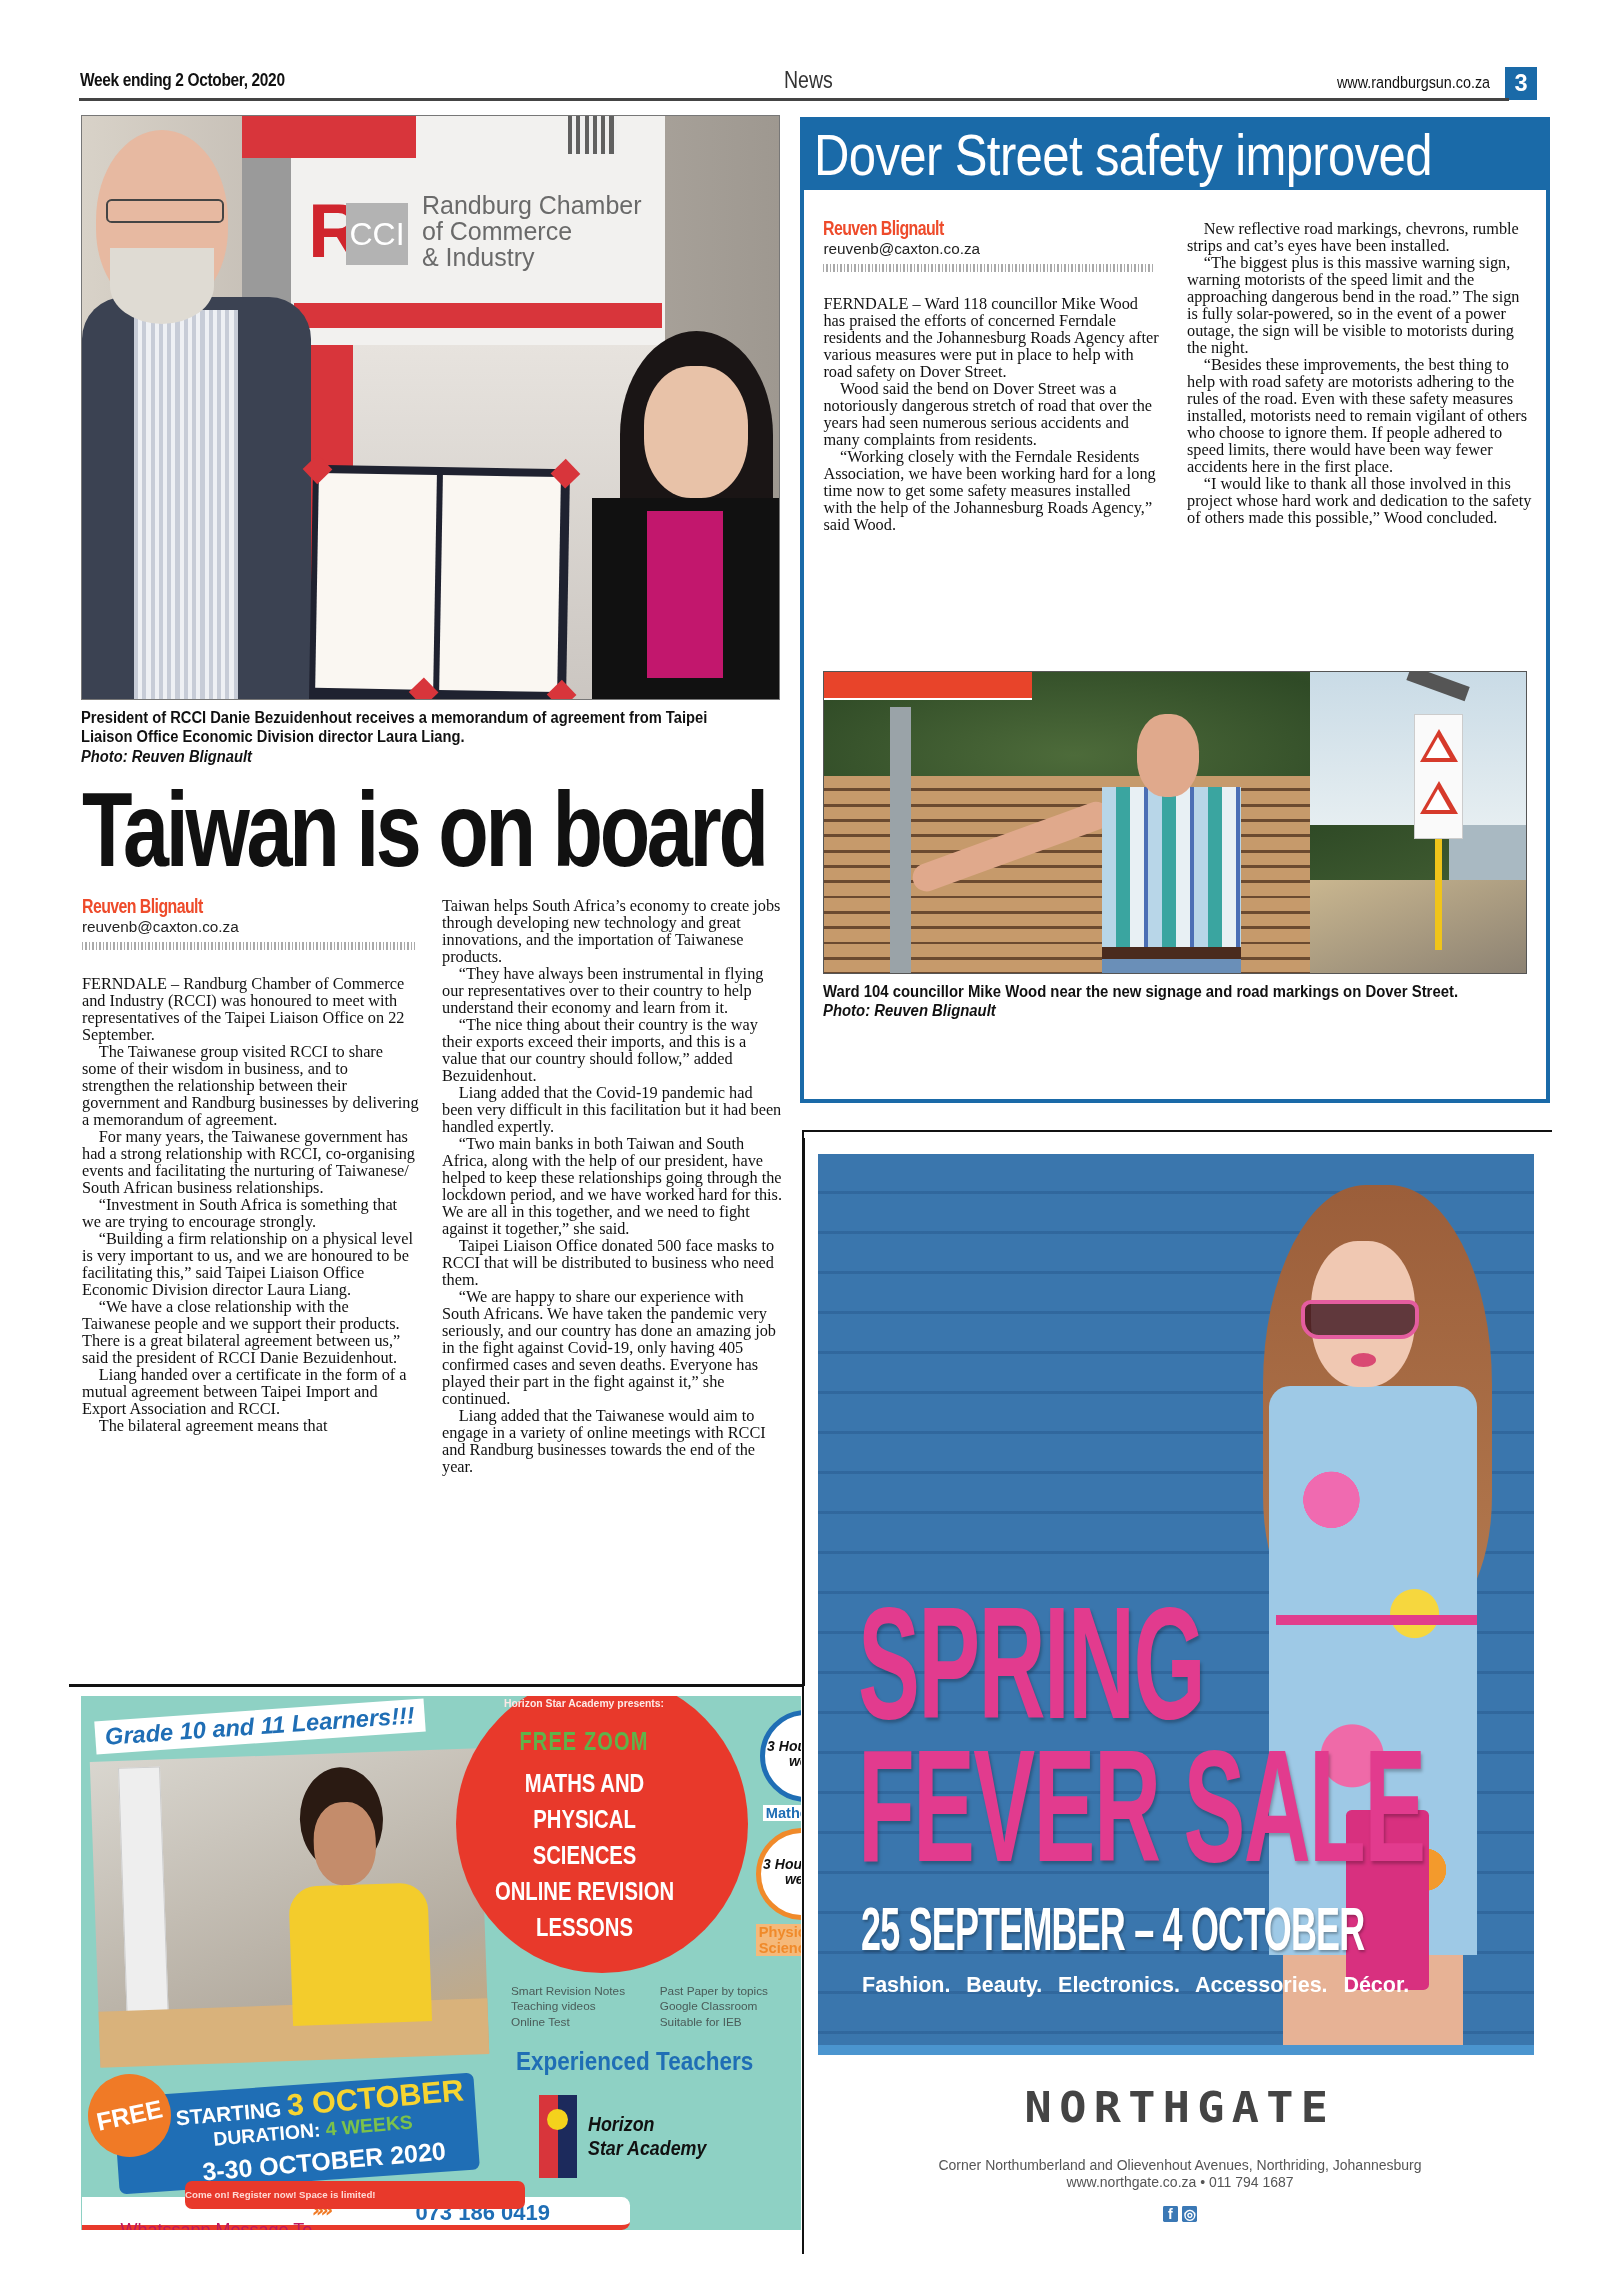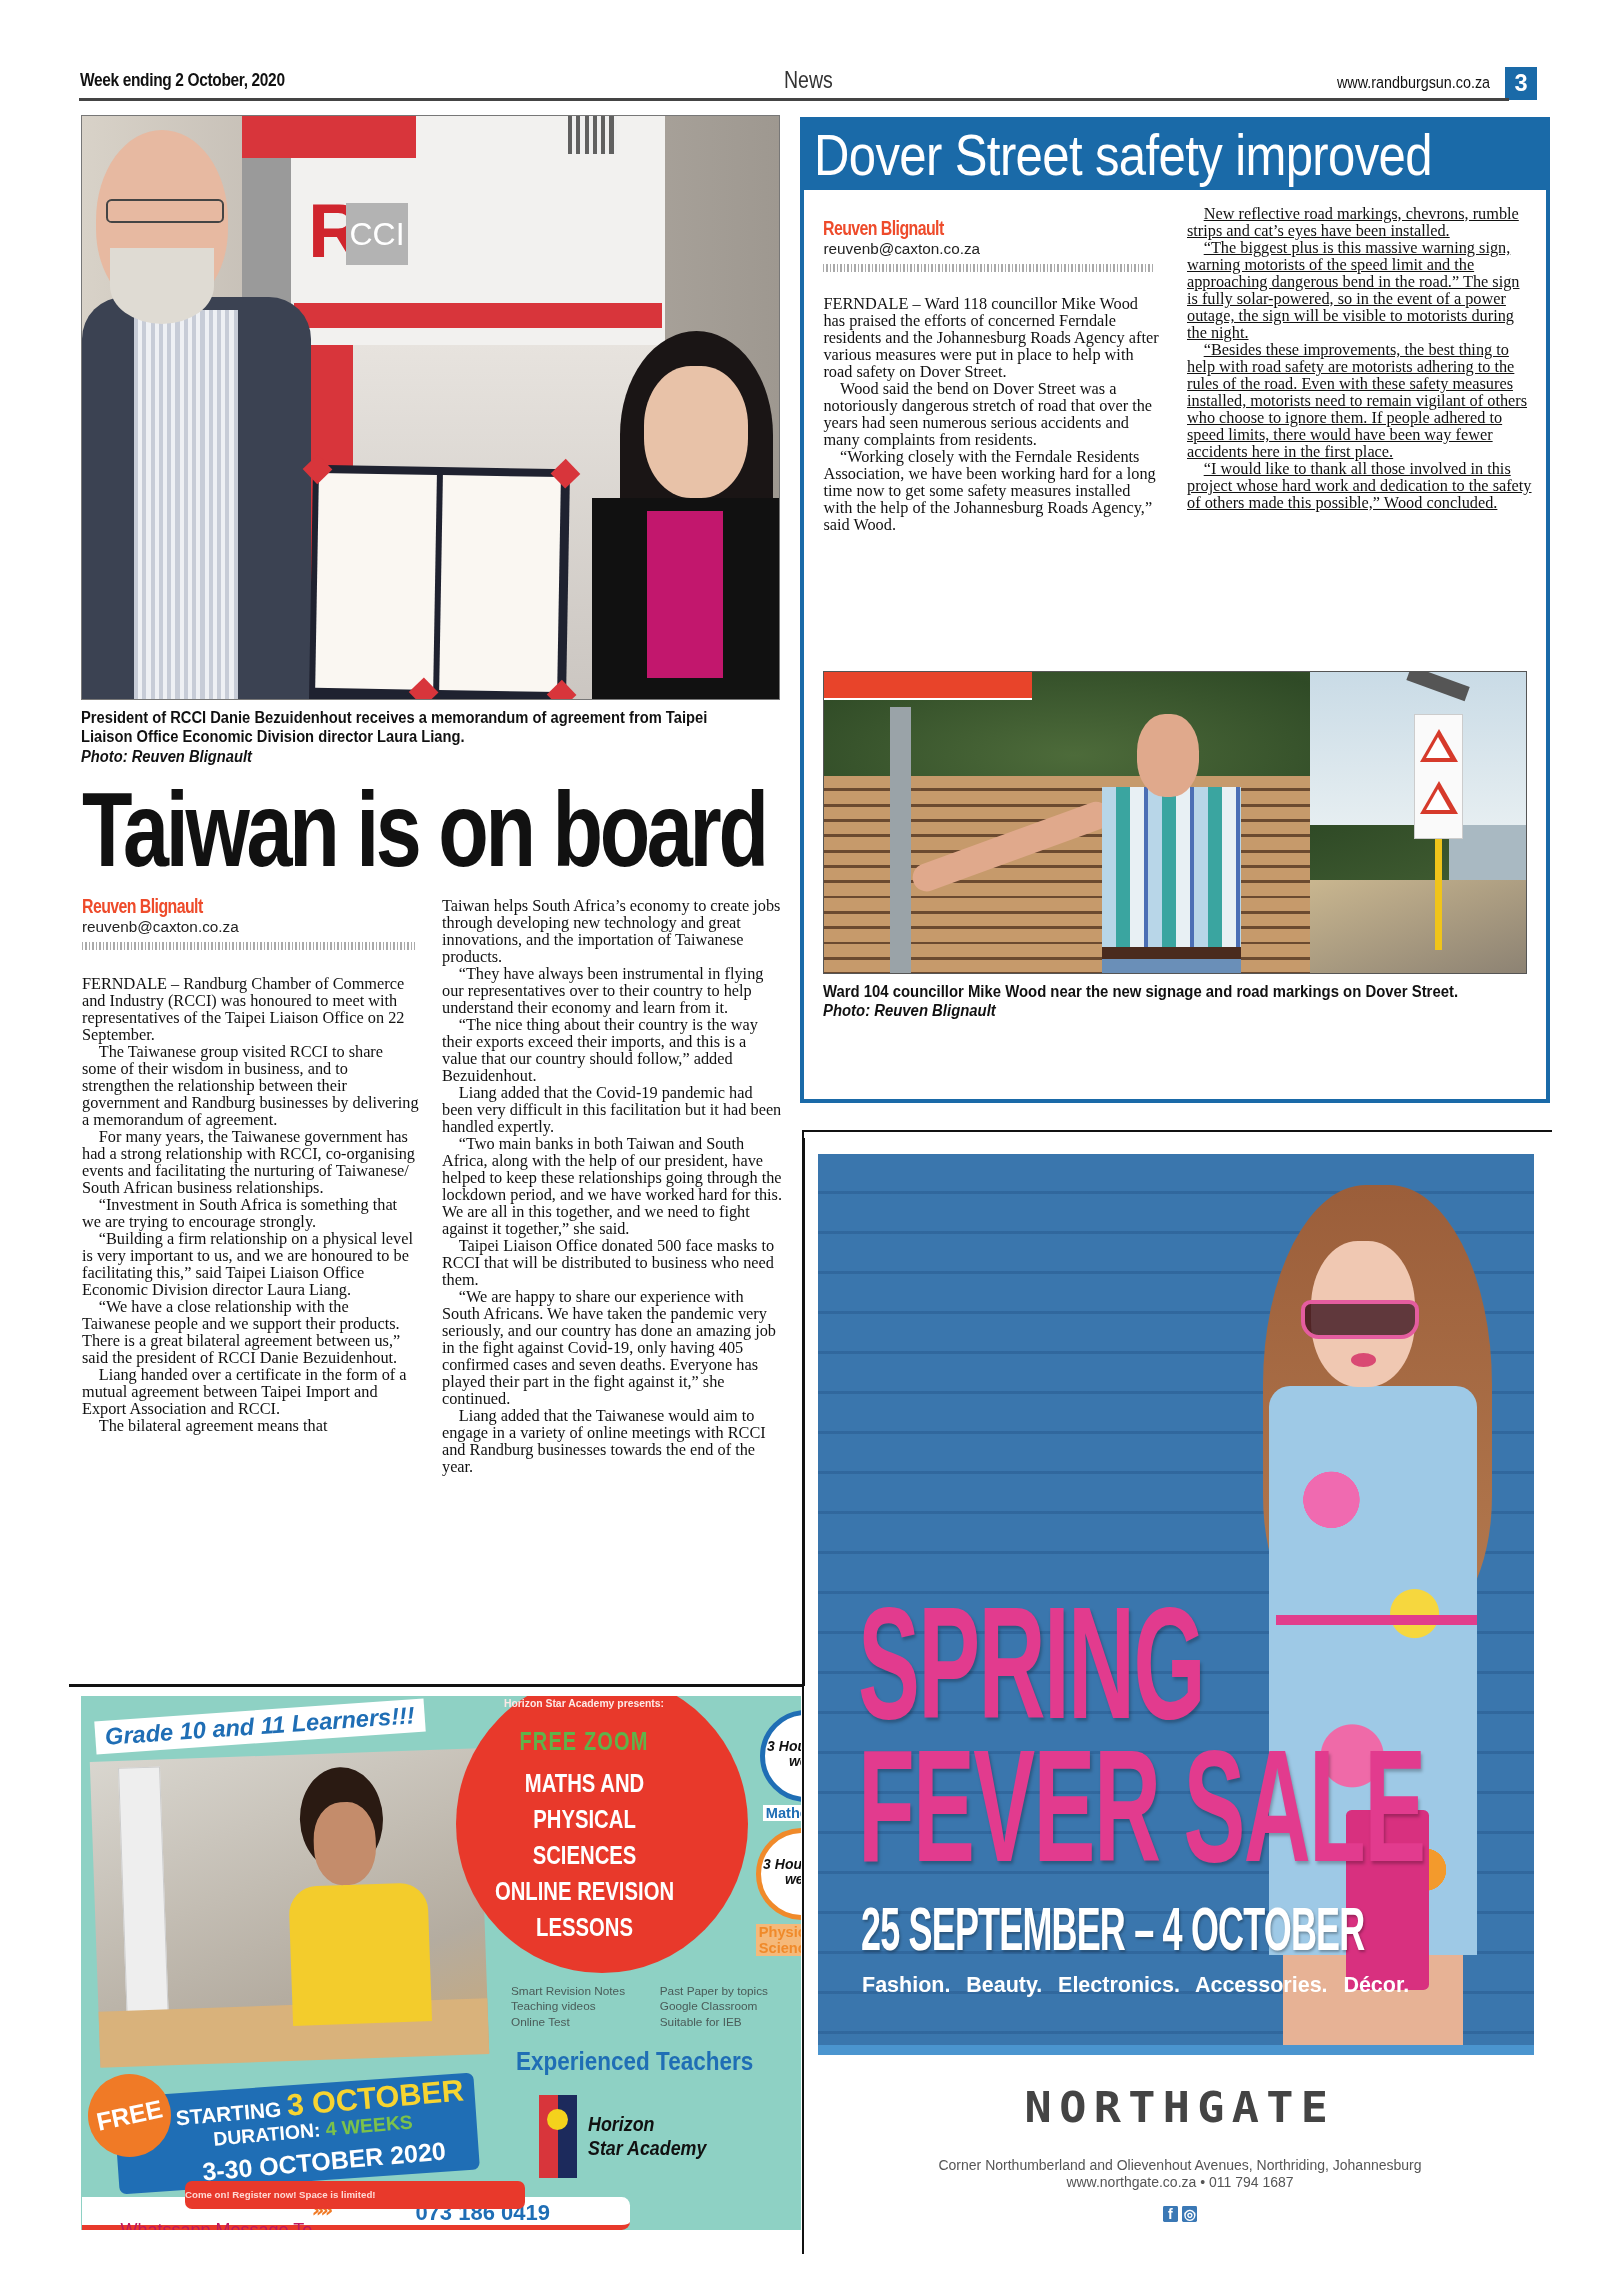--- a/index.html
+++ b/index.html
@@ -62,21 +62,21 @@
   .t-col2 { left: 442px; top: 897px; width: 340px; }
   .story1-rule-v { position: absolute; left: 802px; top: 1138px; width: 2.8px; height: 548px; background: #111; }
   .story1-rule-h { position: absolute; left: 69px; top: 1684px; width: 735px; height: 2.8px; background: #111; }
 
   
   .dover-box { position: absolute; left: 800px; top: 117px; width: 750px; height: 986px; border: 4.2px solid #1a6aa8; }
   .dover-title { position: absolute; left: 0; top: 0; width: 100%; height: 69px; background: #1a6aa8; color: #fff; font-family: "Liberation Sans", sans-serif; font-size: 57px; line-height: 69px; padding-left: 9.7px; white-space: nowrap; transform-origin: left; }
   .dover-title span { display: inline-block; transform: scaleX(0.86); transform-origin: left; letter-spacing: -0.7px; }
   .byline2 { position: absolute; left: 19.4px; top: 96px; width: 330px; }
   .d-col1 { left: 19.4px; top: 174px; width: 339px; }
-  .d-col2 { left: 383px; top: 84px; width: 347px; text-decoration: underline; }
+  .d-col2 { left: 383px; top: 99px; width: 347px; }
   .photo2 { position: absolute; left: 19.4px; top: 550px; width: 704px; height: 303px; overflow: hidden; border: 0.7px solid #555; background: #a9b9c2; }
   .photo2 .sky { position: absolute; left: 486px; top: 0; width: 218px; height: 153px; background: linear-gradient(180deg, #c9dbe6, #e6eef1); }
   .photo2 .trees { position: absolute; left: 0; top: 0; width: 625px; height: 208px; background: radial-gradient(ellipse at 40% 40%, #4d6b3a, #2f4a26 60%, #3e5a30); }
   .photo2 .wall { position: absolute; left: 0; top: 104px; width: 486px; height: 199px; background: repeating-linear-gradient(180deg, #c69a6b 0 12.5px, #6b4a30 12.5px 15.3px); }
   .photo2 .pole { position: absolute; left: 66px; top: 35px; width: 21px; height: 268px; background: #9aa3a8; }
   .photo2 .redsign { position: absolute; left: 0; top: 0; width: 208px; height: 28px; background: #e8442a; border-bottom: 2.8px solid #fff; }
   .photo2 .road { position: absolute; left: 486px; top: 208px; width: 218px; height: 94px; background: linear-gradient(160deg, #c9b68f, #8c8273); }
   .photo2 .sign { position: absolute; left: 590px; top: 42px; width: 49px; height: 125px; background: #fafafa; border: 1.4px solid #ccc; }
   .photo2 .sign .tri { position: absolute; left: 4.2px; width: 0; height: 0; border-left: 19.4px solid transparent; border-right: 19.4px solid transparent; border-bottom: 33px solid #d63a2b; }
   .photo2 .sign .tri::after { content: ""; position: absolute; left: -12.5px; top: 8.3px; border-left: 12.5px solid transparent; border-right: 12.5px solid transparent; border-bottom: 21px solid #fff; }
@@ -165,20 +165,25 @@
 </div>
 
 <div class="photo1">
   <div class="wall"></div>
   <div class="banner">
     <div class="red-top"></div>
     <div class="grey-bar"></div>
     <div class="qr"></div>
     <div class="logo-r">R</div>
     <div class="logo-cci">CCI</div>
+    <div class="chamber">
+      <div>Randburg Chamber</div>
+      <div>of Commerce</div>
+      <div>&amp; Industry</div>
+    </div>
     <div class="tag-strip"></div>
     <div class="red-low"></div>
     <div class="faces"></div>
   </div>
   <div class="man">
     <div class="jacket"></div>
       <div class="shirt"></div>
       <div class="head"></div>
       <div class="beard"></div>
       <div class="glasses"></div>

